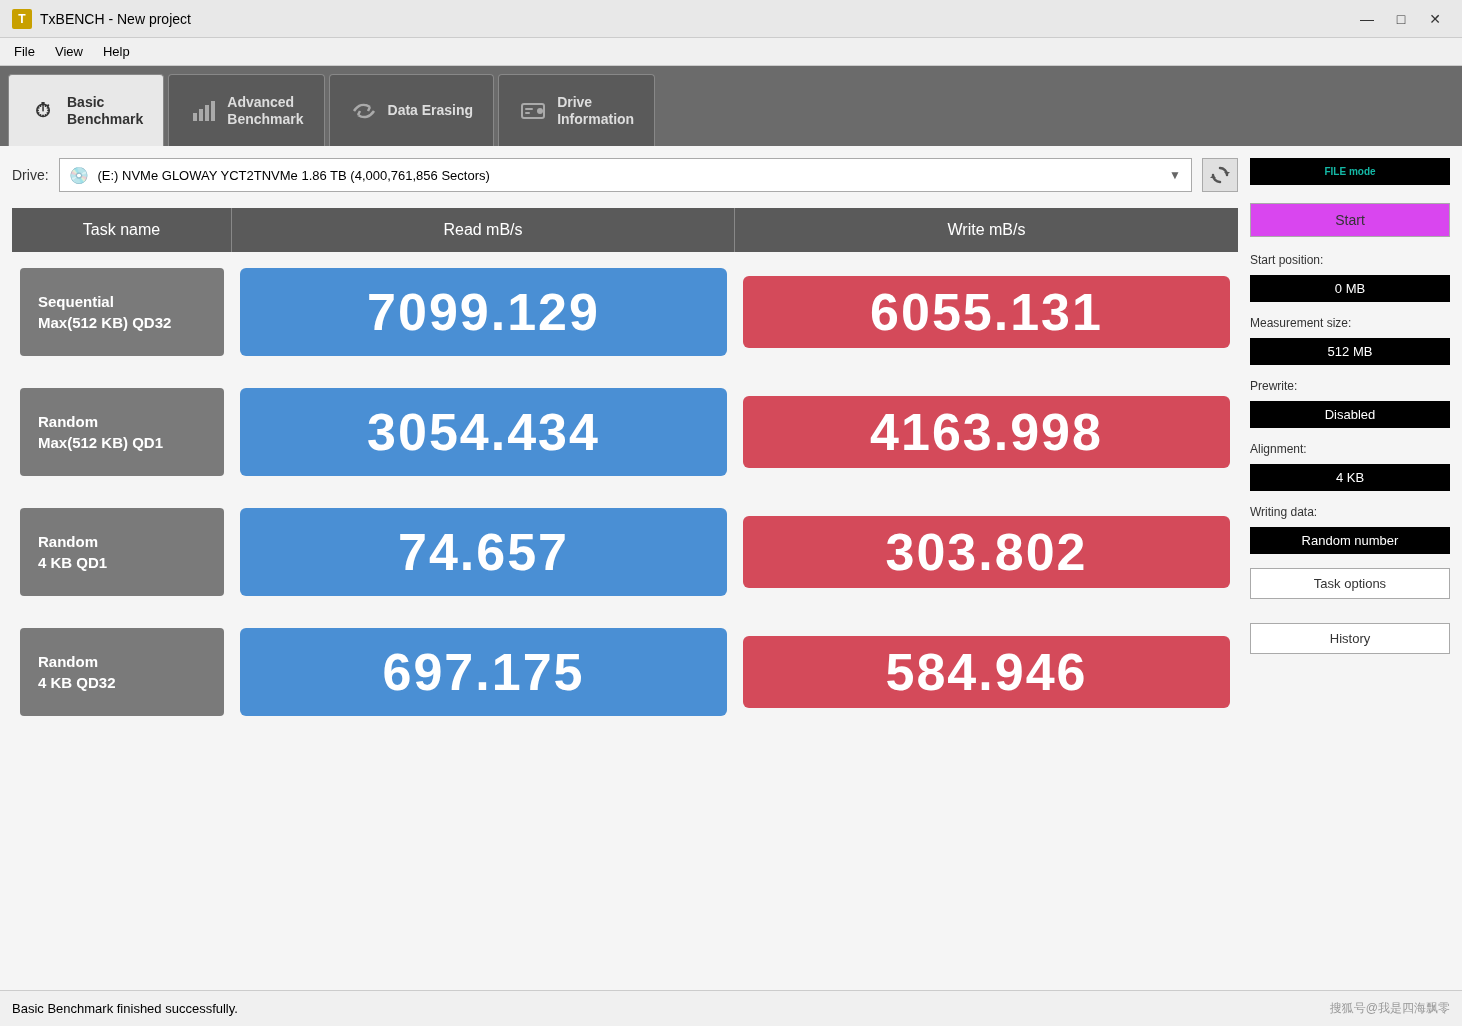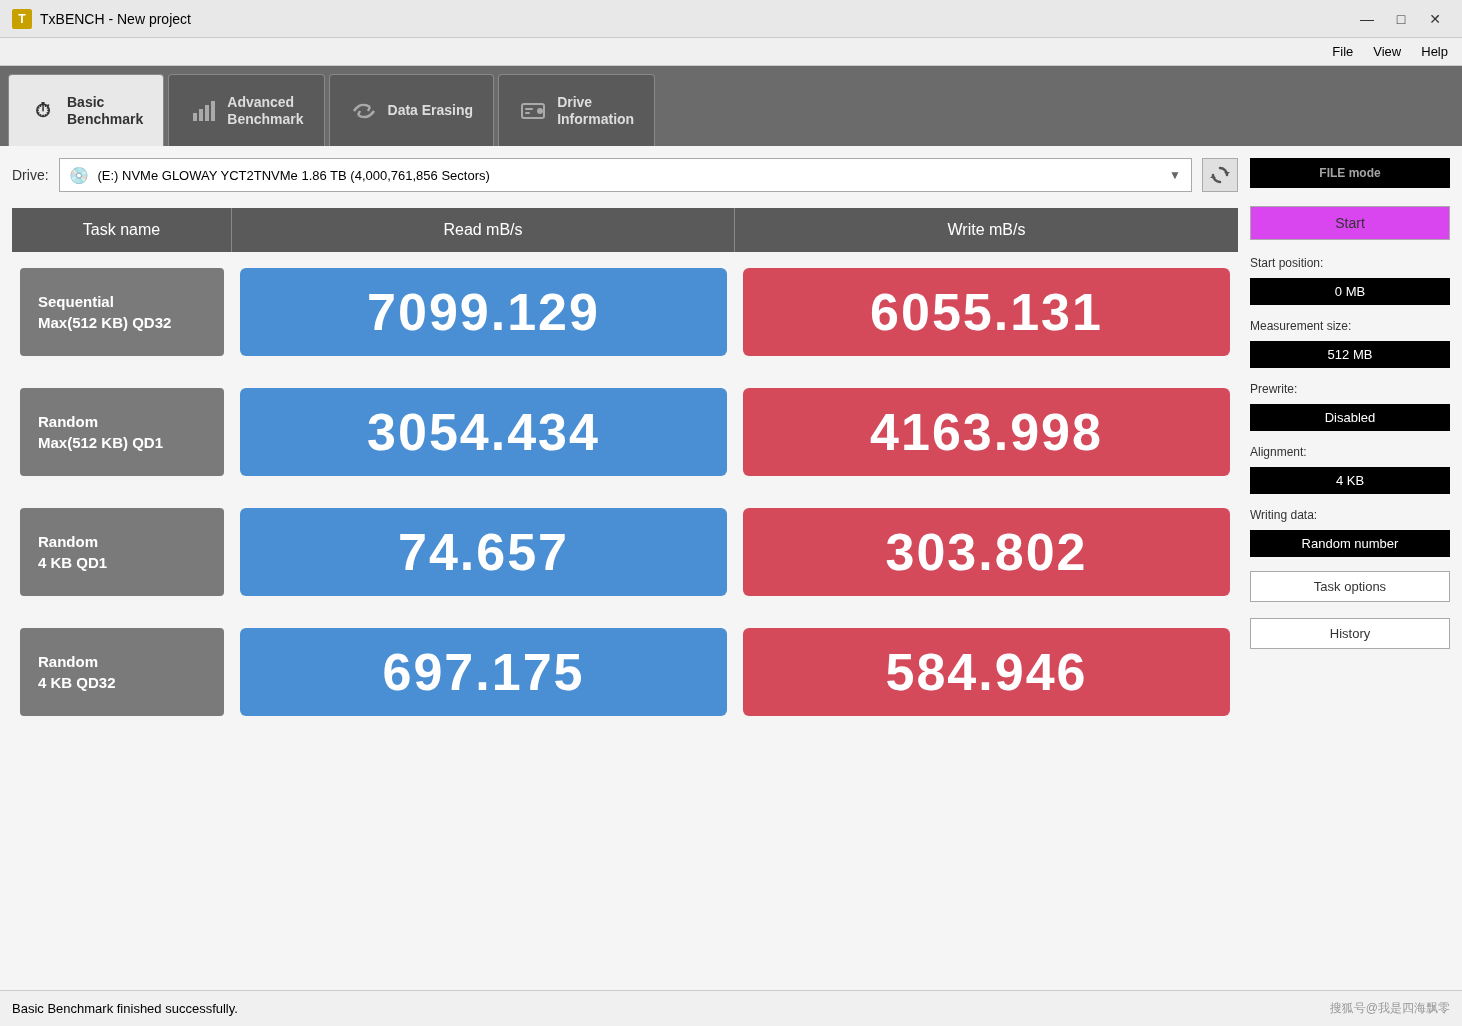--- a/index.html
+++ b/index.html
@@ -59,21 +59,20 @@
     }
 
     
     .menu-bar {
       background: #f0f0f0;
       display: flex;
       padding: 2px 4px;
       border-bottom: 1px solid #ccc;
       height: 28px;
       align-items: center;
-      justify-content: flex-end;
     }
     .menu-item {
       padding: 2px 10px;
       font-size: 13px;
       cursor: pointer;
       border-radius: 2px;
     }
 
     
     .tab-bar {
@@ -234,44 +233,44 @@
       justify-content: center;
       height: 88px;
       min-width: 290px;
     }
     .write-box {
       background: #d44a5a;
       border-radius: 6px;
       display: flex;
       align-items: center;
       justify-content: center;
-      height: 88px;
+      height: 72px;
       min-width: 290px;
     }
     .speed-value {
       color: white;
       font-size: 52px;
       font-weight: bold;
       letter-spacing: 2px;
       font-family: 'Arial Black', Arial, sans-serif;
     }
 
     
     .right-panel {
       width: 200px;
       display: flex;
       flex-direction: column;
       gap: 6px;
     }
     .file-mode-btn {
       background: black;
-      color: #a3a3a3;
+      color: #14b8a6;
       border: none;
       padding: 8px 12px;
-      font-size: 12px;
+      font-size: 10px;
       font-weight: bold;
       cursor: pointer;
       text-align: center;
       width: 100%;
       margin-bottom: 12px;
     }
 
     .start-btn {
       background: #d946ef;
       color: #333;
@@ -301,21 +300,21 @@
 
     .action-btn {
       background: white;
       color: #333;
       border: 1px solid #aaa;
       padding: 7px 12px;
       font-size: 13px;
       cursor: pointer;
       text-align: center;
       width: 100%;
-      margin-bottom: 10px;
+      margin-bottom: 18px;
     }
 
     
     .status-bar {
       background: #f0f0f0;
       border-top: 1px solid #ccc;
       height: 36px;
       display: flex;
       align-items: center;
       justify-content: space-between;

